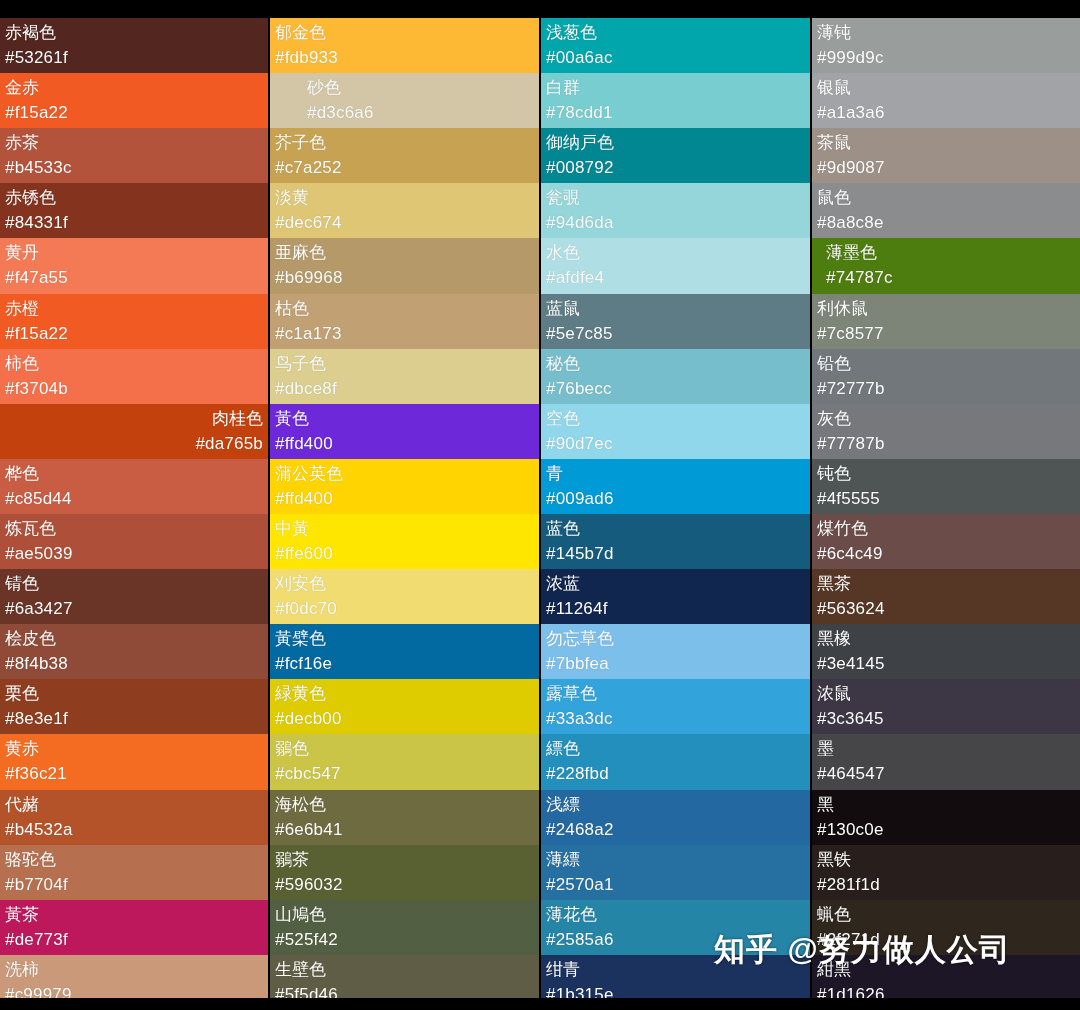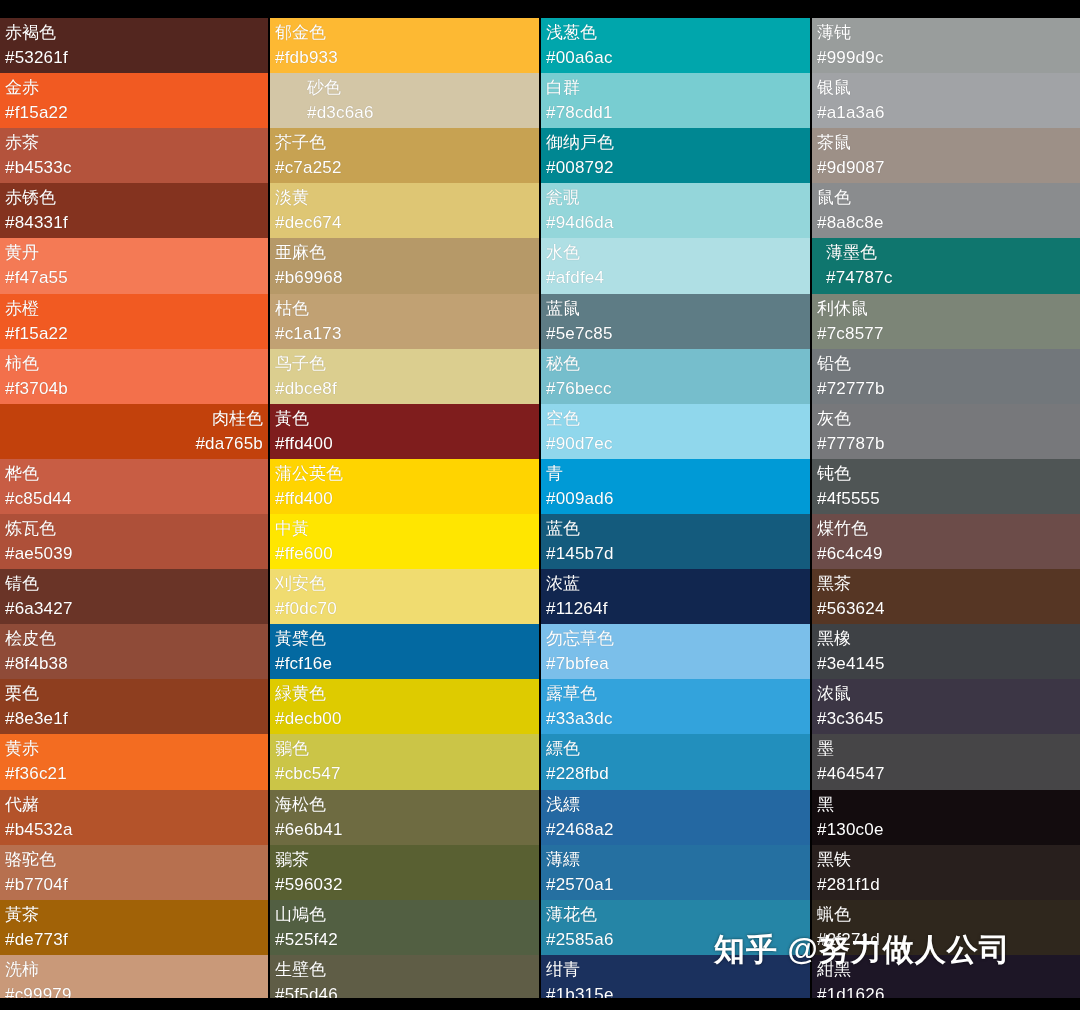--- a/index.html
+++ b/index.html
@@ -152,21 +152,21 @@
           <span class="sw-hex">#f36c21</span>
         </div>
         <div class="swatch" style="background: rgb(180, 83, 42);">
           <span class="sw-name">代赭</span>
           <span class="sw-hex">#b4532a</span>
         </div>
         <div class="swatch" style="background: rgb(183, 112, 79);">
           <span class="sw-name">骆驼色</span>
           <span class="sw-hex">#b7704f</span>
         </div>
-        <div class="swatch" style="background: #a16207;">
+        <div class="swatch" style="background: #be185d;">
           <span class="sw-name">黃茶</span>
           <span class="sw-hex">#de773f</span>
         </div>
         <div class="swatch" style="background: rgb(201, 153, 121);">
           <span class="sw-name">洗柿</span>
           <span class="sw-hex">#c99979</span>
         </div>
       </div>
       <div class="column col-1">
         <div class="swatch" style="background: rgb(253, 185, 51);">
@@ -190,21 +190,21 @@
           <span class="sw-hex">#b69968</span>
         </div>
         <div class="swatch" style="background: rgb(193, 161, 115);">
           <span class="sw-name">枯色</span>
           <span class="sw-hex">#c1a173</span>
         </div>
         <div class="swatch" style="background: rgb(219, 206, 143);">
           <span class="sw-name">鸟子色</span>
           <span class="sw-hex">#dbce8f</span>
         </div>
-        <div class="swatch" style="background: #7f1d1d;">
+        <div class="swatch" style="background: #6d28d9;">
           <span class="sw-name">黃色</span>
           <span class="sw-hex">#ffd400</span>
         </div>
         <div class="swatch" style="background: rgb(255, 212, 0);">
           <span class="sw-name">蒲公英色</span>
           <span class="sw-hex">#ffd400</span>
         </div>
         <div class="swatch" style="background: rgb(255, 230, 0);">
           <span class="sw-name">中黃</span>
           <span class="sw-hex">#ffe600</span>
@@ -326,21 +326,21 @@
           <span class="sw-hex">#a1a3a6</span>
         </div>
         <div class="swatch" style="background: rgb(157, 144, 135);">
           <span class="sw-name">茶鼠</span>
           <span class="sw-hex">#9d9087</span>
         </div>
         <div class="swatch" style="background: rgb(138, 140, 142);">
           <span class="sw-name">鼠色</span>
           <span class="sw-hex">#8a8c8e</span>
         </div>
-        <div class="swatch" style="background: #0f766e; padding-left: 14px;">
+        <div class="swatch" style="background: #4d7c0f; padding-left: 14px;">
           <span class="sw-name">薄墨色</span>
           <span class="sw-hex">#74787c</span>
         </div>
         <div class="swatch" style="background: rgb(124, 133, 119);">
           <span class="sw-name">利休鼠</span>
           <span class="sw-hex">#7c8577</span>
         </div>
         <div class="swatch" style="background: rgb(114, 119, 123);">
           <span class="sw-name">铅色</span>
           <span class="sw-hex">#72777b</span>

